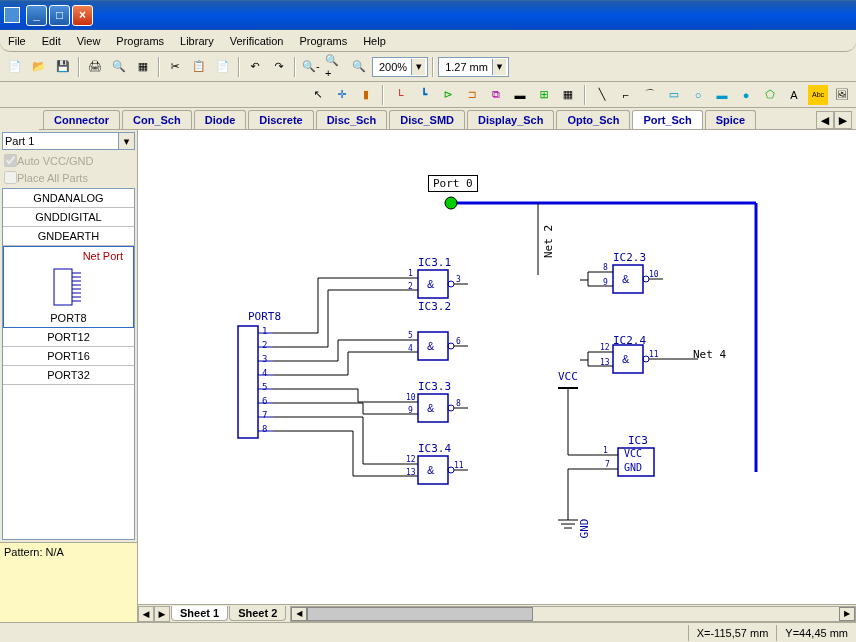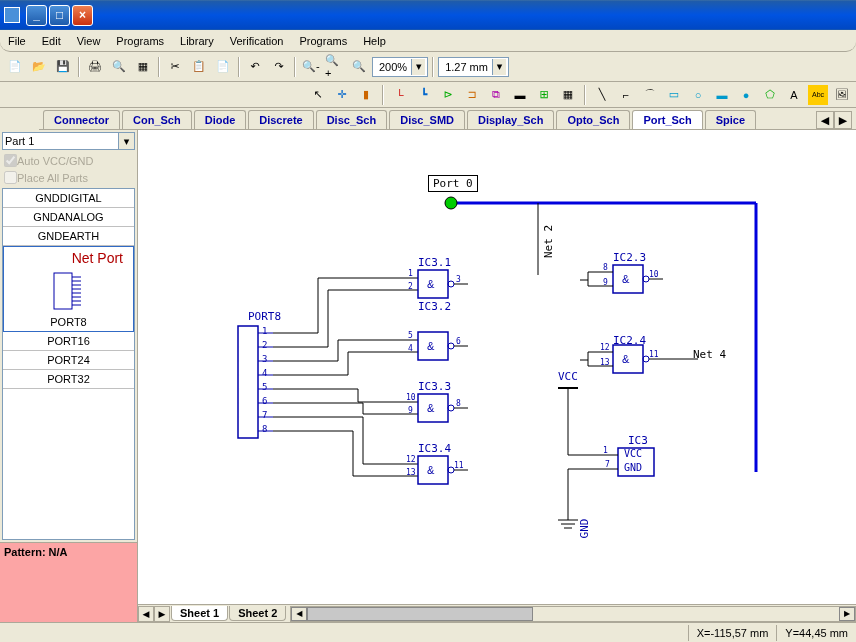--- a/index.html
+++ b/index.html
@@ -43,23 +43,23 @@
 
 .sidebar { width: 138px; background: #ece9d8; border-right: 1px solid #aca899; display: flex; flex-direction: column; }
 .partcombo { margin: 2px; display: flex; }
 .partcombo input { flex: 1; height: 18px; border: 1px solid #7f9db9; padding: 0 2px; width: 100px; }
 .partcombo .arrow { width: 16px; height: 18px; background: #ece9d8; border: 1px solid #7f9db9; border-left: none; display: flex; align-items: center; justify-content: center; }
 .chk { padding: 2px 4px; color: #aca899; display: flex; align-items: center; }
 .chk input { accent-color: #aca899; }
 .partlist { flex: 1; background: #fff; margin: 2px; border: 1px solid #7f9db9; overflow-y: auto; position: relative; }
 .partitem { padding: 3px 6px; border-bottom: 1px solid #c0c0c0; cursor: default; text-align: center; }
 .partitem.sel { background: #fff; border: 1px solid #316ac5; }
-.netport { color: #b00000; font-size: 14px; text-align: right; padding-right: 4px; }
+.netport { color: #b00000; font-size: 11px; text-align: right; padding-right: 4px; }
 .portimg { height: 50px; display: flex; align-items: center; justify-content: center; }
-.patternbar { padding: 3px 4px; background: #fca5a5; border-top: 1px solid #aca899; font-weight: bold; height: 80px; }
+.patternbar { padding: 3px 4px; background: #fef9c3; border-top: 1px solid #aca899; font-weight: normal; height: 80px; }
 
 
 .canvas-wrap { flex: 1; display: flex; flex-direction: column; }
 .canvas { flex: 1; background: #fff; position: relative; overflow: hidden; }
 .dotgrid { position: absolute; inset: 0; background-image: radial-gradient(circle, #888 0.5px, transparent 0.5px); background-size: 10px 10px; }
 .schematic { position: absolute; inset: 0; }
 
 
 .sheettabs-row { height: 18px; background: #ece9d8; display: flex; align-items: center; border-top: 1px solid #aca899; }
 .sheetnav { display: flex; }
@@ -185,42 +185,42 @@
     </div>
     <div class="chk">
       <input type="checkbox" checked="" disabled="" style="">
       <span>Auto VCC/GND</span>
     </div>
     <div class="chk">
       <input type="checkbox" disabled="" style="">
       <span>Place All Parts</span>
     </div>
     <div class="partlist">
+      <div class="partitem">GNDANALOG</div>
       <div class="partitem">GNDDIGITAL</div>
-      <div class="partitem">GNDANALOG</div>
       <div class="partitem">GNDEARTH</div>
       <div class="partitem sel">
         <div class="netport">Net Port</div>
         <div class="portimg">
           <svg width="40" height="40">
               <rect x="5" y="2" width="18" height="36" fill="none" stroke="#0000aa"></rect>
               <line x1="23" y1="6" x2="32" y2="6" stroke="#0000aa"></line>
               <line x1="23" y1="10" x2="32" y2="10" stroke="#0000aa"></line>
               <line x1="23" y1="14" x2="32" y2="14" stroke="#0000aa"></line>
               <line x1="23" y1="18" x2="32" y2="18" stroke="#0000aa"></line>
               <line x1="23" y1="22" x2="32" y2="22" stroke="#0000aa"></line>
               <line x1="23" y1="26" x2="32" y2="26" stroke="#0000aa"></line>
               <line x1="23" y1="30" x2="32" y2="30" stroke="#0000aa"></line>
               <line x1="23" y1="34" x2="32" y2="34" stroke="#0000aa"></line>
             </svg>
         </div>
         <div>PORT8</div>
       </div>
+      <div class="partitem">PORT12</div>
       <div class="partitem">PORT16</div>
-      <div class="partitem">PORT24</div>
       <div class="partitem">PORT32</div>
     </div>
     <div class="patternbar">Pattern: N/A</div>
   </div>
 
   <div class="canvas-wrap">
     <div class="canvas">
       <div class="dotgrid"></div>
       <svg class="schematic" width="718" height="450">
 

